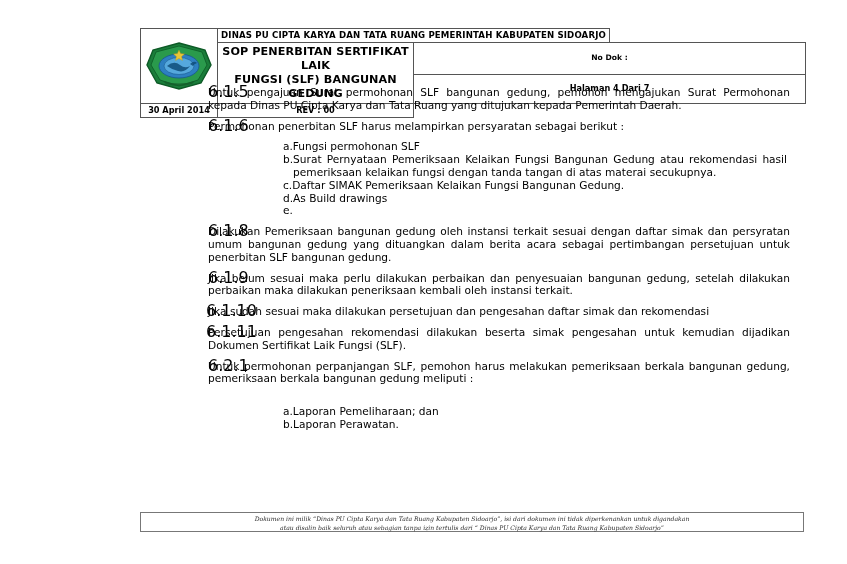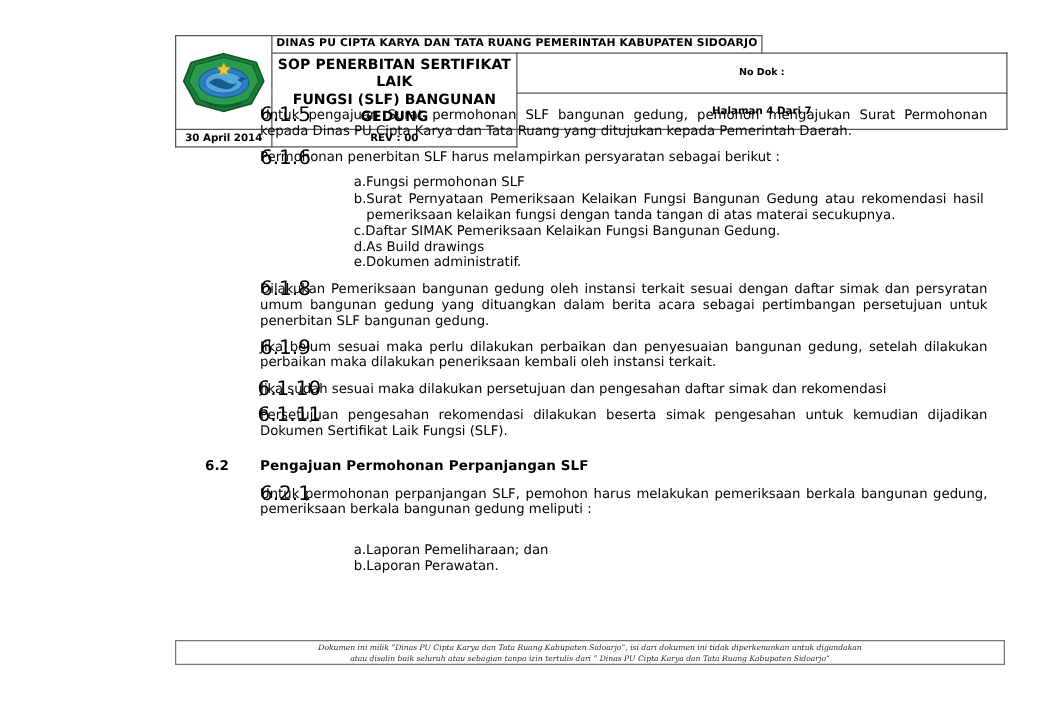--- a/index.html
+++ b/index.html
@@ -256,45 +256,40 @@
       <div class="subrow">
         <span class="letter">c.</span>
         <span class="subtxt nojust">Daftar SIMAK Pemeriksaan Kelaikan Fungsi Bangunan Gedung.</span>
       </div>
       <div class="subrow">
         <span class="letter">d.</span>
         <span class="subtxt nojust">As Build drawings</span>
       </div>
       <div class="subrow">
         <span class="letter">e.</span>
-        <span class="subtxt nojust">Dokumen administratif.</span>
       </div>
     </div>
 
     <div class="clause">
       <span class="num">6.1.8</span>
       <span class="txt">Dilakukan Pemeriksaan bangunan gedung oleh instansi terkait sesuai dengan daftar simak dan persyratan umum bangunan gedung yang dituangkan dalam berita acara sebagai pertimbangan persetujuan untuk penerbitan SLF bangunan gedung.</span>
     </div>
     <div class="clause">
       <span class="num">6.1.9</span>
       <span class="txt">Jika belum sesuai maka perlu dilakukan perbaikan dan penyesuaian bangunan gedung, setelah dilakukan perbaikan maka dilakukan peneriksaan kembali oleh instansi terkait.</span>
     </div>
     <div class="clause">
       <span class="num wide">6.1.10</span>
       <span class="txt nojustify">Jika sudah sesuai maka dilakukan persetujuan dan pengesahan daftar simak dan rekomendasi</span>
     </div>
     <div class="clause">
       <span class="num wide">6.1.11</span>
       <span class="txt">Persetujuan pengesahan rekomendasi dilakukan beserta simak pengesahan untuk kemudian dijadikan Dokumen Sertifikat Laik Fungsi (SLF).</span>
     </div>
 
-    <div class="section-head">
-      <span class="snum">6.2</span>
-      <span class="stitle">Pengajuan Permohonan Perpanjangan SLF</span>
-    </div>
 
     <div class="clause">
       <span class="num">6.2.1</span>
       <span class="txt">Untuk permohonan perpanjangan SLF, pemohon harus melakukan pemeriksaan berkala bangunan gedung, pemeriksaan berkala bangunan gedung meliputi :</span>
     </div>
 
     <div class="gap-sm"></div>
 
     <div class="subitems">
       <div class="subrow">

